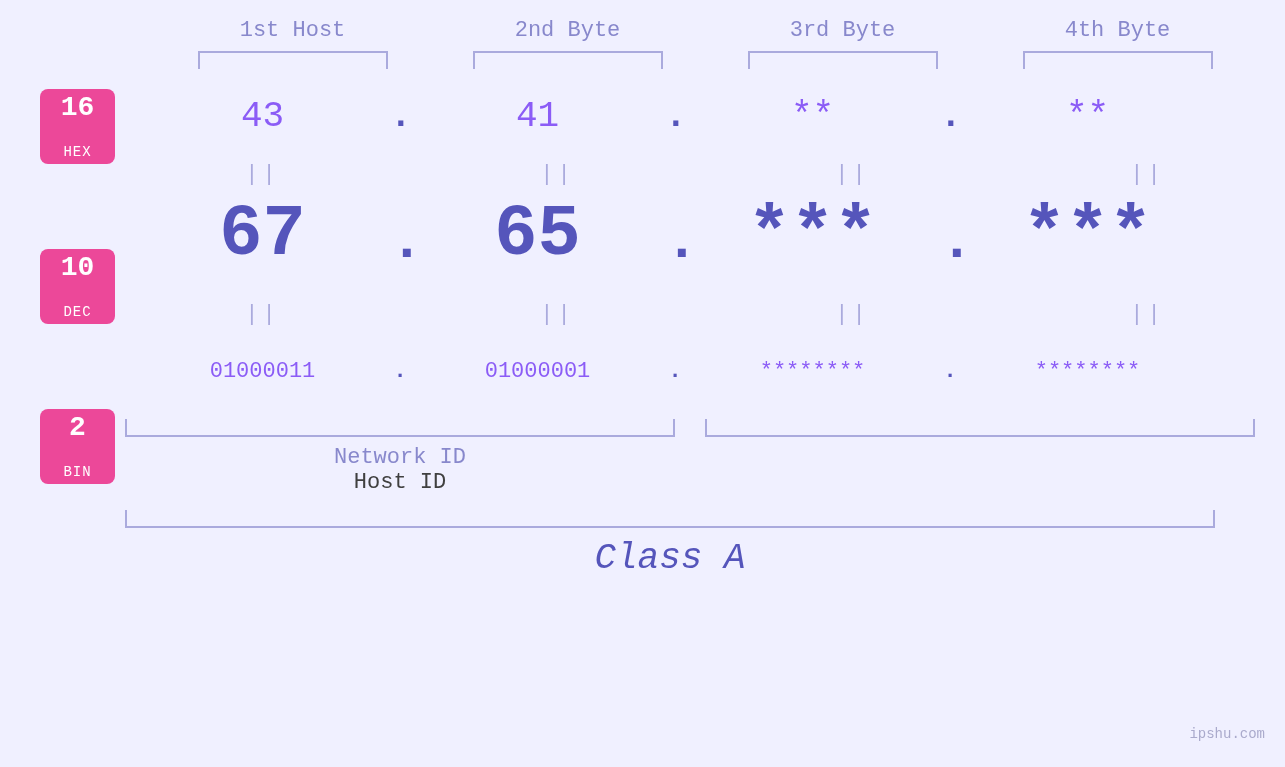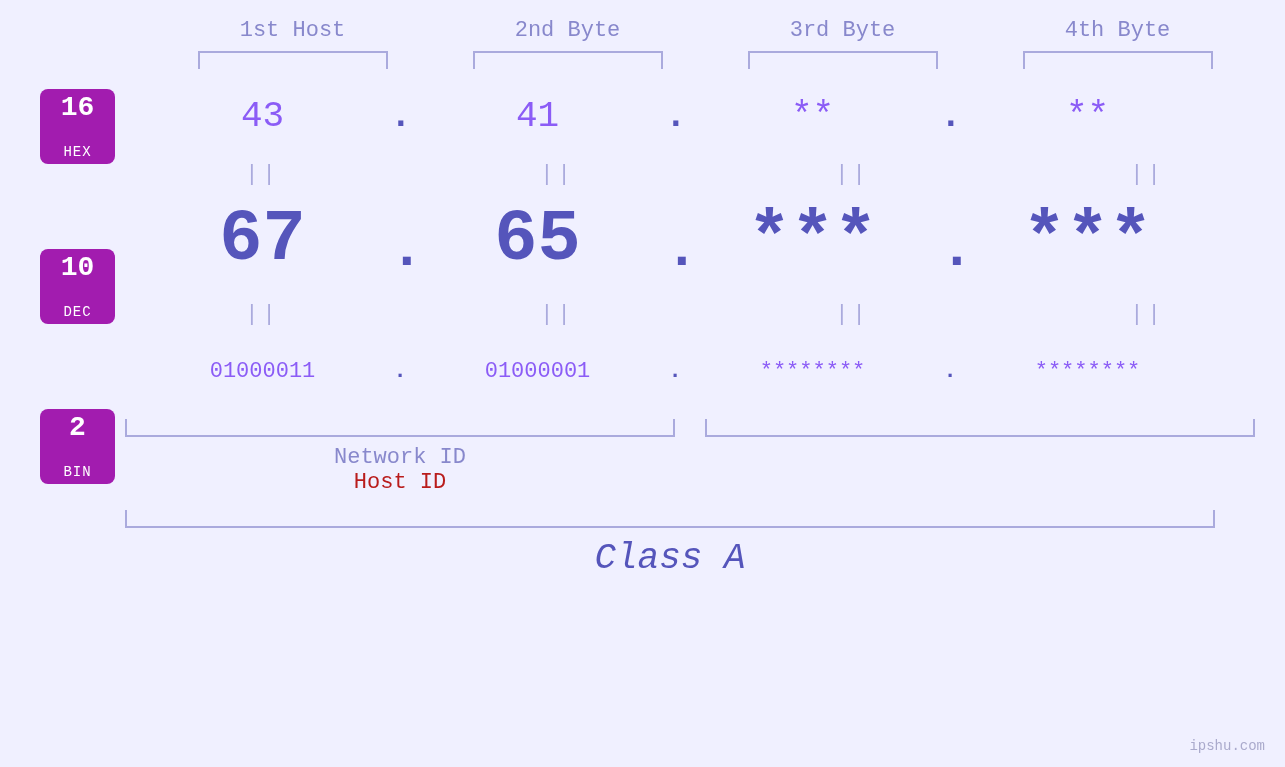--- a/index.html
+++ b/index.html
@@ -76,21 +76,21 @@
       display: flex;
       flex-direction: column;
       gap: 0;
       padding-top: 10px;
       width: 115px;
     }
 
     .badge {
       width: 75px;
       height: 75px;
-      background-color: #a21caf;
+      background-color: #ec4899;
       border-radius: 8px;
       display: flex;
       flex-direction: column;
       align-items: center;
       justify-content: center;
       color: white;
       margin-bottom: 85px;
     }
 
     .badge-number {
@@ -222,21 +222,21 @@
       width: 550px;
       text-align: center;
       color: #8888cc;
       font-size: 22px;
       font-family: 'Courier New', Courier, monospace;
     }
 
     .host-label {
       width: 550px;
       text-align: center;
-      color: #b91c1c;
+      color: #404040;
       font-size: 22px;
       font-family: 'Courier New', Courier, monospace;
       margin-left: 30px;
     }
 
     .long-bracket {
       width: 1090px;
       height: 18px;
       border: 2px solid #aaaadd;
       border-top: none;
@@ -256,32 +256,32 @@
       font-size: 36px;
       font-family: 'Courier New', Courier, monospace;
       font-weight: normal;
       text-align: center;
       width: 1090px;
     }
 
     
     .watermark {
       position: absolute;
-      bottom: 13px;
+      bottom: 25px;
       right: 20px;
       color: #aaaacc;
       font-size: 14px;
       font-family: 'Courier New', Courier, monospace;
     }
 
     
     .dec-row-dots {
       display: flex;
       flex-direction: row;
-      align-items: center;
+      align-items: flex-start;
       padding-bottom: 8px;
     }
   </style>
 </head>
 <body>
 
 <div class="main-container">
 
   <div class="byte-headers">
     <div class="byte-header">1st Host</div>

